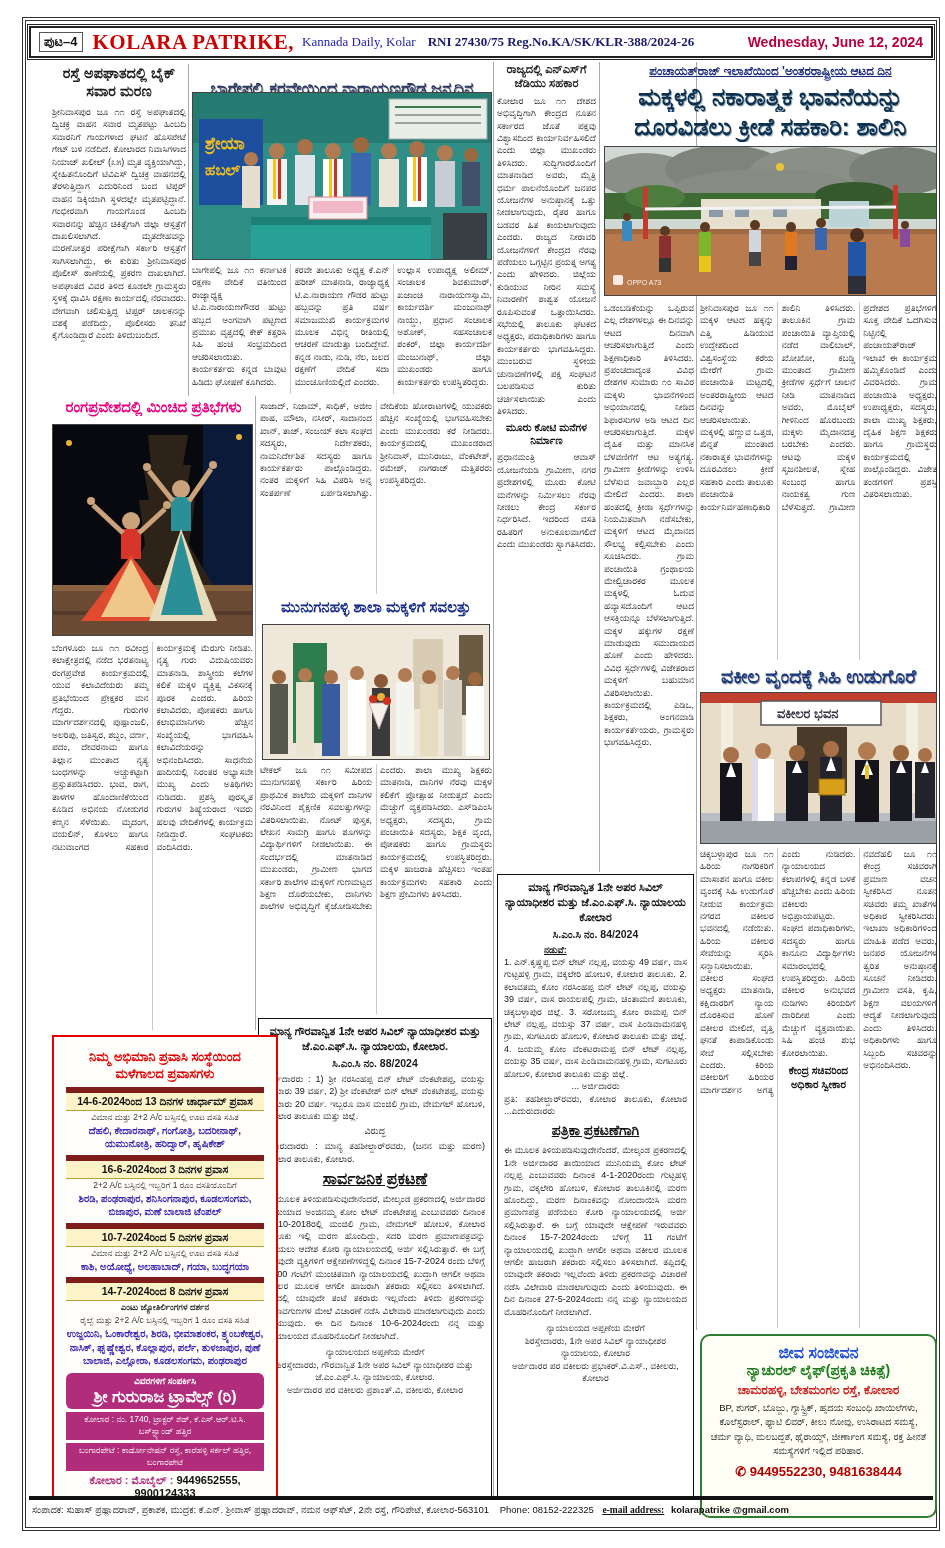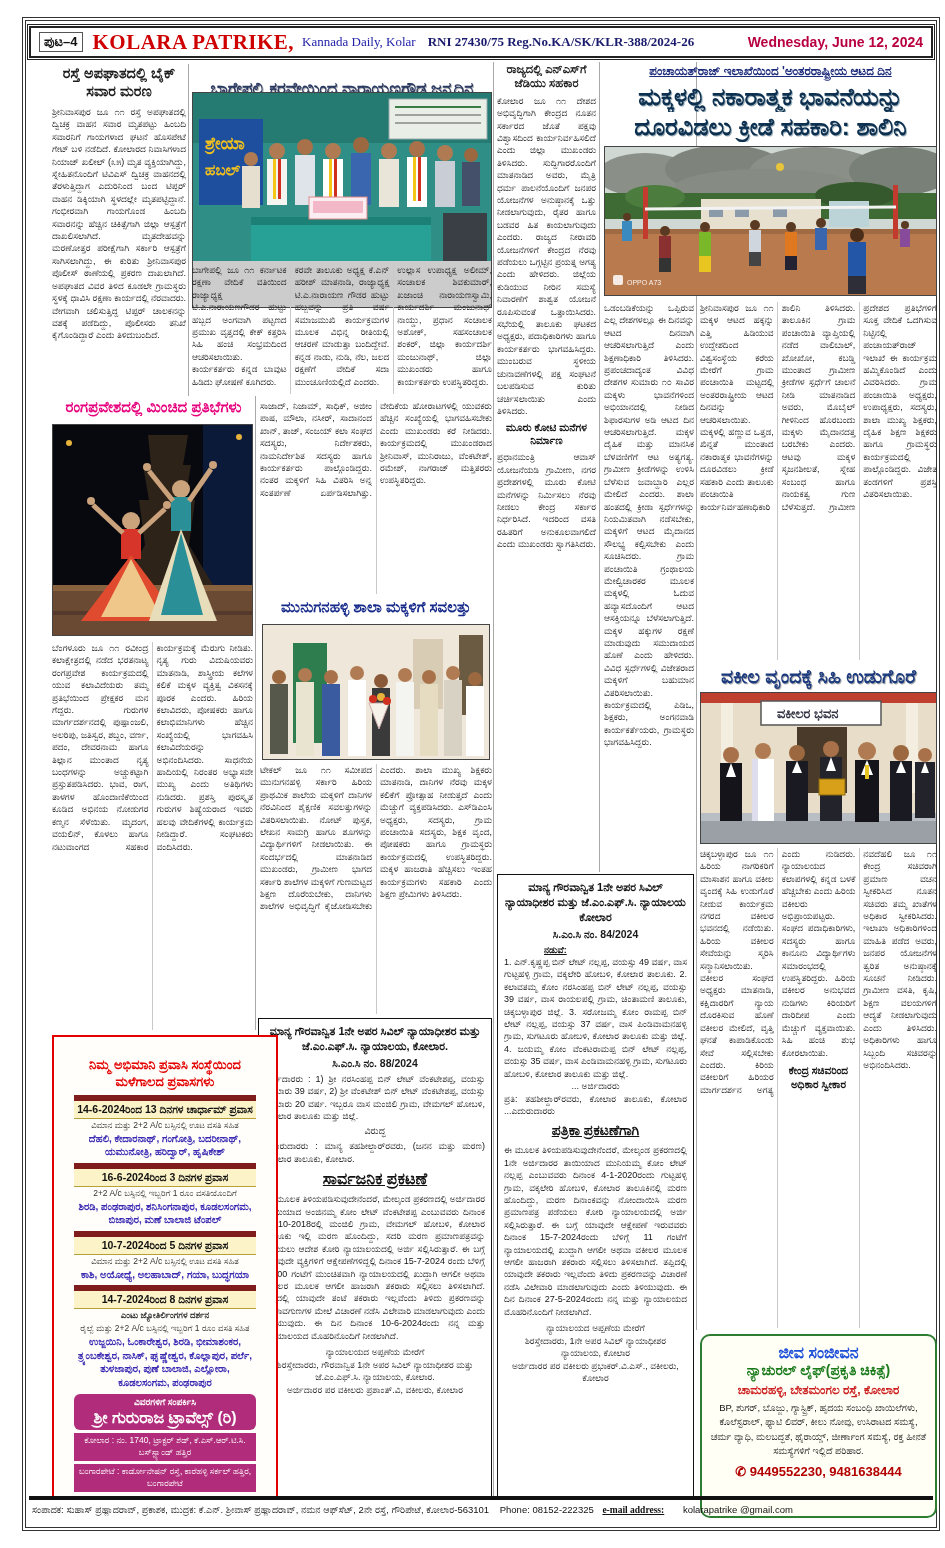--- a/index.html
+++ b/index.html
@@ -29,21 +29,21 @@
   .subhead{font-weight:bold;font-size:10.5px;text-align:center;color:#111;margin:4px 0;break-inside:avoid;}
   .divider-v{background:#a8a8a8;width:1px;}
   .photo{border:1px solid #444;overflow:hidden;background:#ccc;}
   .notice-box{border:1.5px solid #111;padding:5px 6px;overflow:hidden;background:#fff;}
   .court-title{font-weight:bold;font-size:11px;text-align:center;line-height:1.35;color:#111;}
   .case-no{font-weight:bold;font-size:10.5px;text-align:center;margin:3px 0;}
   .versus{font-size:9.5px;text-align:center;margin:3px 0;}
   .pub-title{font-weight:bold;font-size:16px;text-align:center;text-decoration:underline;margin:5px 0;color:#111;}
   .press-title{font-weight:bold;font-size:14px;text-align:center;text-decoration:underline;margin:5px 0;color:#111;}
   .sig{font-size:9px;text-align:center;line-height:1.4;}
-  .travel-ad{border:2.5px solid #e30000;background:#fffefa;overflow:hidden;padding:20px;}
+  .travel-ad{border:2.5px solid #e30000;background:#fffefa;overflow:hidden;padding:12px;}
   .tr-title{color:#e30000;font-weight:bold;font-size:13px;text-align:center;line-height:1.3;}
   .tr-h{background:#fdf3c8;border-top:6px solid #7f1d1d;border-bottom:1px solid #b5a13a;
         font-weight:bold;font-size:10.5px;text-align:center;padding:2px 0;margin-top:4px;color:#111;}
   .tr-note{font-size:8.5px;text-align:center;color:#333;padding:1px 0;}
   .tr-places{font-weight:bold;font-size:10px;text-align:center;color:#3b2bb3;line-height:1.35;}
   .tr-contact{background:#b12d7b;color:#fff;text-align:center;margin-top:5px;padding:3px 2px;border-radius:6px;}
   .tr-contact .small{font-size:9px;font-weight:bold;}
   .tr-contact .big{font-size:16px;font-weight:bold;line-height:1.2;}
   .tr-addr{font-size:8.5px;color:#fff;background:#b12d7b;text-align:center;padding:2px;margin-top:3px;line-height:1.4;}
   .tr-phone{font-size:11px;font-weight:bold;text-align:center;margin-top:3px;color:#111;}
@@ -75,21 +75,21 @@
 <div class="abs divider-v" style="left:188px;top:64px;height:332px;"></div>
 <div class="abs divider-v" style="left:255px;top:396px;height:634px;"></div>
 <div class="abs divider-v" style="left:493px;top:62px;height:1438px;"></div>
 <div class="abs divider-v" style="left:599px;top:62px;height:810px;"></div>
 <div class="abs divider-v" style="left:696px;top:62px;height:1268px;"></div>
 
 <div class="abs hl-sm" style="left:52px;top:64px;width:134px;height:38px;overflow:hidden;">ರಸ್ತೆ ಅಪಘಾತದಲ್ಲಿ ಬೈಕ್ ಸವಾರ ಮರಣ</div>
 <div class="abs kn-body" style="left:52px;top:106px;width:134px;height:288px;">ಶ್ರೀನಿವಾಸಪುರ ಜೂ ೧೧ ರಸ್ತೆ ಅಪಘಾತದಲ್ಲಿ ದ್ವಿಚಕ್ರ ವಾಹನ ಸವಾರ ಮೃತಪಟ್ಟು ಹಿಂಬದಿ ಸವಾರನಿಗೆ ಗಾಯಗಳಾದ ಘಟನೆ ಹೊಸಪೇಟೆ ಗೇಟ್ ಬಳಿ ನಡೆದಿದೆ. ಕೋಲಾರದ ನಿವಾಸಿಗಳಾದ ನಿಯಾಜ್ ಖಲೀಲ್ (೩೫) ಮೃತ ವ್ಯಕ್ತಿಯಾಗಿದ್ದು, ಸ್ನೇಹಿತನೊಂದಿಗೆ ಟಿವಿಎಸ್ ದ್ವಿಚಕ್ರ ವಾಹನದಲ್ಲಿ ತೆರಳುತ್ತಿದ್ದಾಗ ಎದುರಿನಿಂದ ಬಂದ ಟಿಪ್ಪರ್ ವಾಹನ ಡಿಕ್ಕಿಯಾಗಿ ಸ್ಥಳದಲ್ಲೇ ಮೃತಪಟ್ಟಿದ್ದಾನೆ. ಗಂಭೀರವಾಗಿ ಗಾಯಗೊಂಡ ಹಿಂಬದಿ ಸವಾರನನ್ನು ಹೆಚ್ಚಿನ ಚಿಕಿತ್ಸೆಗಾಗಿ ಜಿಲ್ಲಾ ಆಸ್ಪತ್ರೆಗೆ ದಾಖಲಿಸಲಾಗಿದೆ. ಮೃತದೇಹವನ್ನು ಮರಣೋತ್ತರ ಪರೀಕ್ಷೆಗಾಗಿ ಸರ್ಕಾರಿ ಆಸ್ಪತ್ರೆಗೆ ಸಾಗಿಸಲಾಗಿದ್ದು, ಈ ಕುರಿತು ಶ್ರೀನಿವಾಸಪುರ ಪೊಲೀಸ್ ಠಾಣೆಯಲ್ಲಿ ಪ್ರಕರಣ ದಾಖಲಾಗಿದೆ. ಅಪಘಾತದ ವಿವರ ತಿಳಿದ ಕೂಡಲೇ ಗ್ರಾಮಸ್ಥರು ಸ್ಥಳಕ್ಕೆ ಧಾವಿಸಿ ರಕ್ಷಣಾ ಕಾರ್ಯದಲ್ಲಿ ನೆರವಾದರು. ವೇಗವಾಗಿ ಚಲಿಸುತ್ತಿದ್ದ ಟಿಪ್ಪರ್ ಚಾಲಕನನ್ನು ವಶಕ್ಕೆ ಪಡೆದಿದ್ದು, ಪೊಲೀಸರು ತನಿಖೆ ಕೈಗೊಂಡಿದ್ದಾರೆ ಎಂದು ತಿಳಿದುಬಂದಿದೆ.</div>
 
 <div class="abs hl-navy" style="left:192px;top:79px;width:300px;height:24px;font-size:16.5px;">ಬಾಗೇಪಲ್ಲಿ ಕರವೇಯಿಂದ ನಾರಾಯಣಗೌಡ ಜನ್ಮದಿನ</div>
-<div class="abs photo" style="left:192px;top:92px;width:300px;height:216px;">
+<div class="abs photo" style="left:192px;top:92px;width:300px;height:168px;">
   <svg width="300" height="168" xmlns="http://www.w3.org/2000/svg">
     <rect width="300" height="168" fill="#2f8f86"></rect>
     <rect x="0" y="0" width="300" height="50" fill="#257a72"></rect>
     <rect x="196" y="6" width="98" height="40" fill="#e9efe6" stroke="#9aa" stroke-width="1"></rect>
     <line x1="202" y1="14" x2="288" y2="14" stroke="#3a7a46" stroke-width="2"></line>
     <line x1="202" y1="22" x2="288" y2="22" stroke="#888" stroke-width="1.5"></line>
     <line x1="202" y1="30" x2="288" y2="30" stroke="#888" stroke-width="1.5"></line>
     <rect x="6" y="26" width="64" height="86" fill="#1d4f9e"></rect>
     <text x="12" y="56" font-size="17" font-weight="bold" fill="#f2c11d" font-family="Liberation Sans,sans-serif">ಶ್ರೇಯಾ</text>
     <text x="12" y="82" font-size="15" font-weight="bold" fill="#f2c11d" font-family="Liberation Sans,sans-serif">ಹಬಲ್</text>
@@ -456,14 +456,14 @@
     <span>✆</span>
     <span>9449552230, 9481638444</span>
   </div>
 </div>
 
 <div class="abs footer-bar" style="left:29px;top:1496px;width:904px;height:4px;"></div>
 <div class="abs footer-line" style="left:32px;top:1504px;width:902px;height:18px;">
   <span>ಸಂಪಾದಕ: ಸುಹಾಸ್ ಪ್ರಹ್ಲಾದರಾವ್, ಪ್ರಕಾಶಕ, ಮುದ್ರಕ: ಕೆ.ಎನ್. ಶ್ರೀವಾಸ್ ಪ್ರಹ್ಲಾದರಾವ್, ನಮನ ಆಫ್‌ಸೆಟ್, 2ನೇ ರಸ್ತೆ, ಗೌರಿಪೇಟೆ, ಕೋಲಾರ-563101</span>
   <span style="margin-left:8px;">Phone: 08152-222325</span>
   <span class="em" style="margin-left:6px;">e-mail address:</span>
-  <span style="margin-left:16px;font-weight:normal;">kolarapatrike @gmail.com</span>
+  <span style="margin-left:4px;font-weight:bold;">kolarapatrike @gmail.com</span>
 </div>
 
 </body></html>

